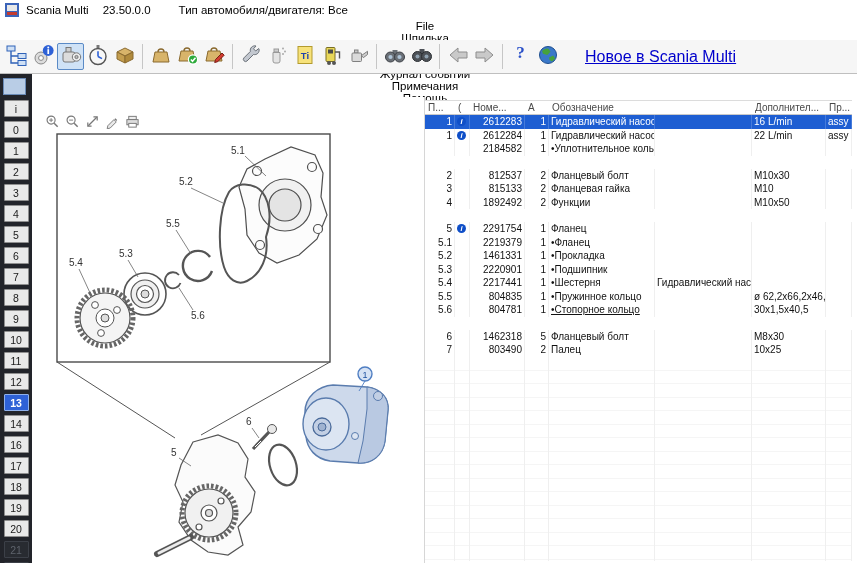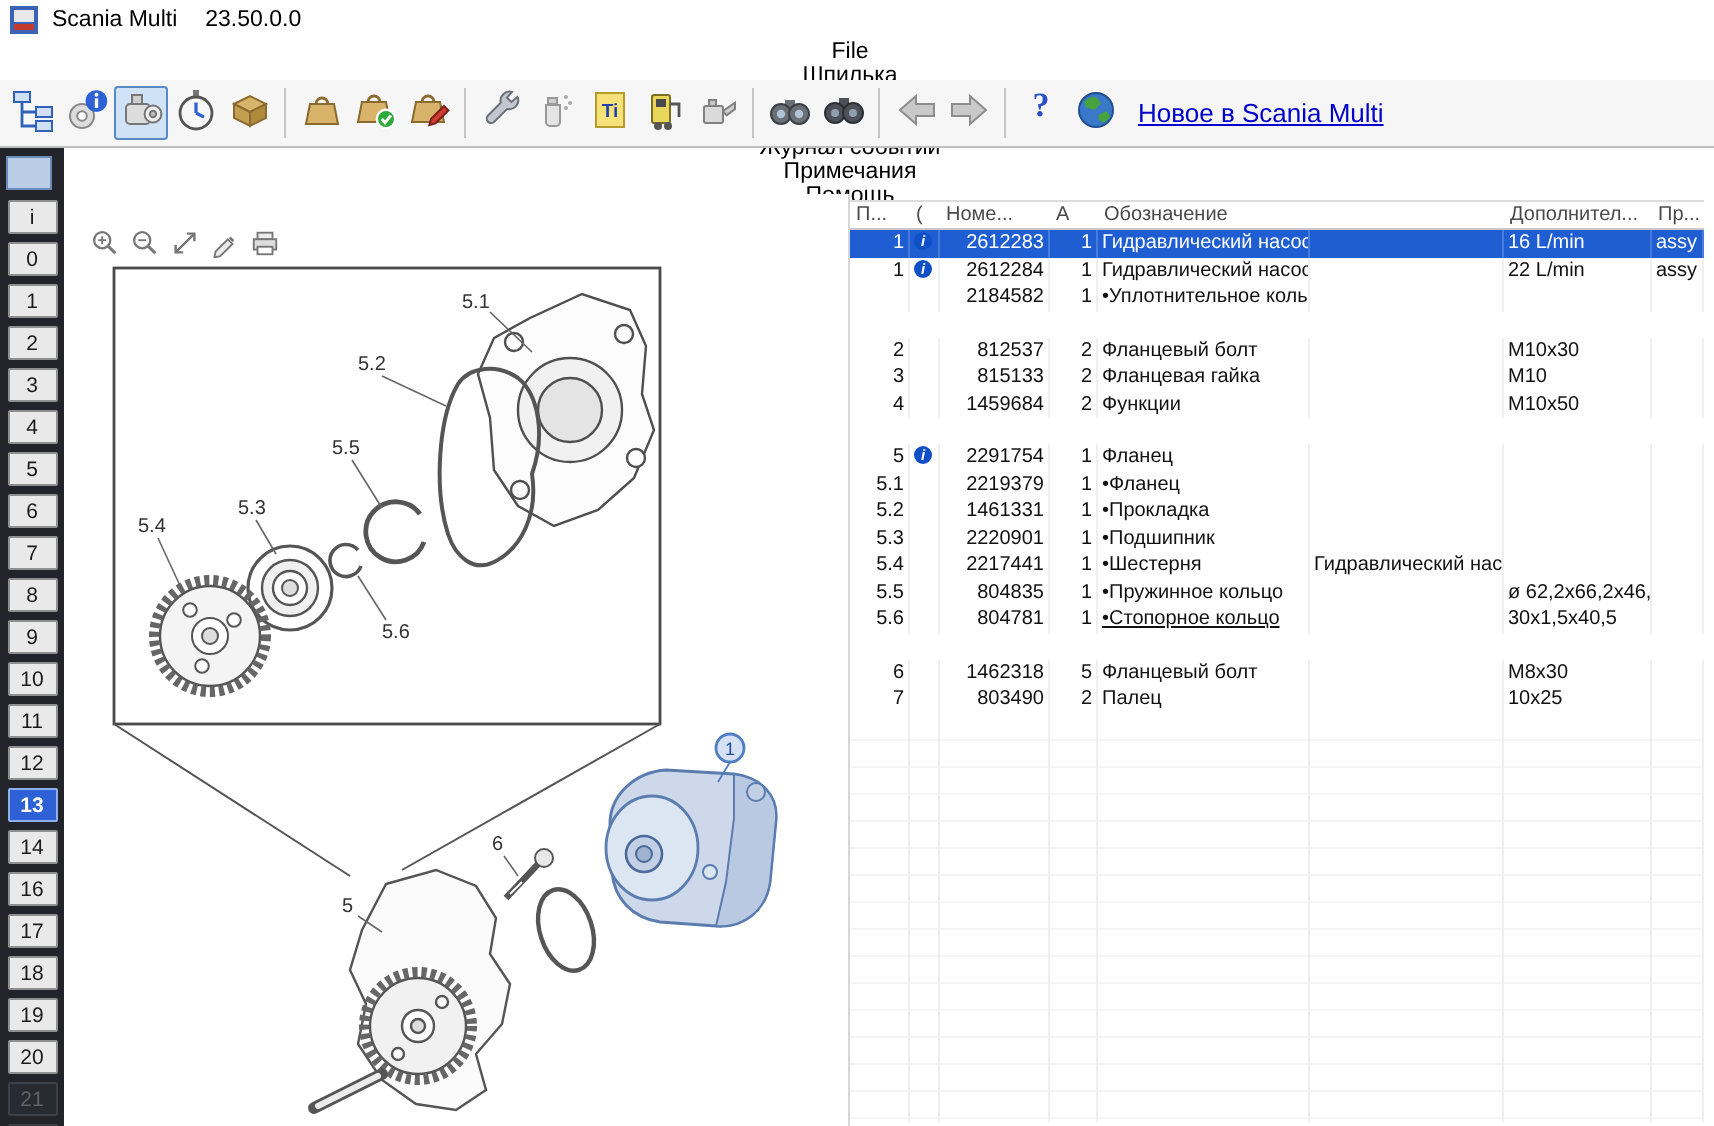--- a/index.html
+++ b/index.html
@@ -14,21 +14,21 @@
   
   .menubar{position:absolute;left:0;top:20px;width:857px;height:20px;display:flex;align-items:center;
            padding-left:8px;font-size:11.5px;background:#fff;box-sizing:border-box;flex-direction:column;}
   .menu-item{margin-right:15px;cursor:default;}
   
   .toolbar{position:absolute;left:0;top:40px;width:857px;height:34px;display:flex;align-items:center;
            background:#f6f6f6;border-bottom:1px solid #bfbfbf;box-sizing:border-box;padding-left:3px;}
   .ti{width:27px;height:27px;display:flex;justify-content:center;flex:0 0 auto;}
   .ti.pressed{background:#cfe2f6;border:1px solid #5a8ac6;border-radius:2px;box-sizing:border-box;}
   .tb-sep{width:1px;height:25px;background:#c6c6c6;margin:0 4px;flex:0 0 auto;}
-  .tb-link{margin-left:8px;font-size:13px;color:#0000cc;text-decoration:underline;cursor:pointer;white-space:nowrap;}
+  .tb-link{margin-left:24px;font-size:16px;color:#0000cc;text-decoration:underline;cursor:pointer;white-space:nowrap;}
   .helpmark{font-size:17px;font-weight:bold;color:#2a50c8;font-family:"Liberation Serif",serif;}
   
   .crumbbox{position:absolute;left:36px;top:77px;width:384px;height:19px;border:1px solid #7a7a7a;
             background:#fff;font-size:11px;line-height:18px;padding-left:5px;box-sizing:border-box;white-space:nowrap;}
   
   .sidebar{position:absolute;left:0;top:74px;width:32px;height:489px;background:#22242a;}
   .sb-top{position:absolute;left:3px;top:4px;width:21px;height:15px;background:#b9cde6;border:1px solid #6b8cb8;}
   .sb-list{position:absolute;left:0;top:26px;width:32px;}
   .sb-item{width:23px;height:15px;margin:0 auto 4px auto;background:#e9e9e9;border:1px solid #8f8f8f;
            color:#1a1a1a;font-size:10.5px;display:flex;align-items:center;justify-content:center;border-radius:1px;}
@@ -69,20 +69,21 @@
   <div class="titlebar">
     <span class="appicon">
       <svg width="14" height="14" viewBox="0 0 14 14">
         <rect x="0" y="0" width="14" height="14" fill="#3b63b8"></rect>
         <rect x="2" y="2" width="10" height="6" fill="#e8e8e8"></rect>
         <rect x="2" y="9" width="10" height="3" fill="#c23a2f"></rect>
       </svg>
     </span>
     <span>Scania Multi</span>
     <span class="vers">23.50.0.0</span>
+    <span class="vtype">Тип автомобиля/двигателя: Все</span>
   </div>
 
   <div class="menubar">
       <span class="menu-item">File</span>
       <span class="menu-item">Шпилька</span>
       <span class="menu-item">Функции</span>
       <span class="menu-item">Инструмент</span>
       <span class="menu-item">Журнал событий</span>
       <span class="menu-item">Примечания</span>
       <span class="menu-item">Помощь</span>
@@ -463,21 +464,21 @@
           <span class="cell a-r" style="width: 24px;">2</span>
           <span class="cell" style="width: 106px;">Фланцевая гайка</span>
           <span class="cell" style="width: 97px;"></span>
           <span class="cell" style="width: 74px;">M10</span>
           <span class="cell" style="width: 26px;"></span>
           <span class="cell rest"></span>
         </div>
         <div class="trow">
           <span class="cell a-r" style="width: 30px;">4</span>
           <span class="cell" style="width: 15px;"></span>
-          <span class="cell a-r" style="width: 55px;">1459684</span>
+          <span class="cell a-r" style="width: 55px;">1892492</span>
           <span class="cell a-r" style="width: 24px;">2</span>
           <span class="cell" style="width: 106px;">Функции</span>
           <span class="cell" style="width: 97px;"></span>
           <span class="cell" style="width: 74px;">M10x50</span>
           <span class="cell" style="width: 26px;"></span>
           <span class="cell rest"></span>
         </div>
         <div class="trow spacer"></div>
         <div class="trow">
           <span class="cell a-r" style="width: 30px;">5</span>

